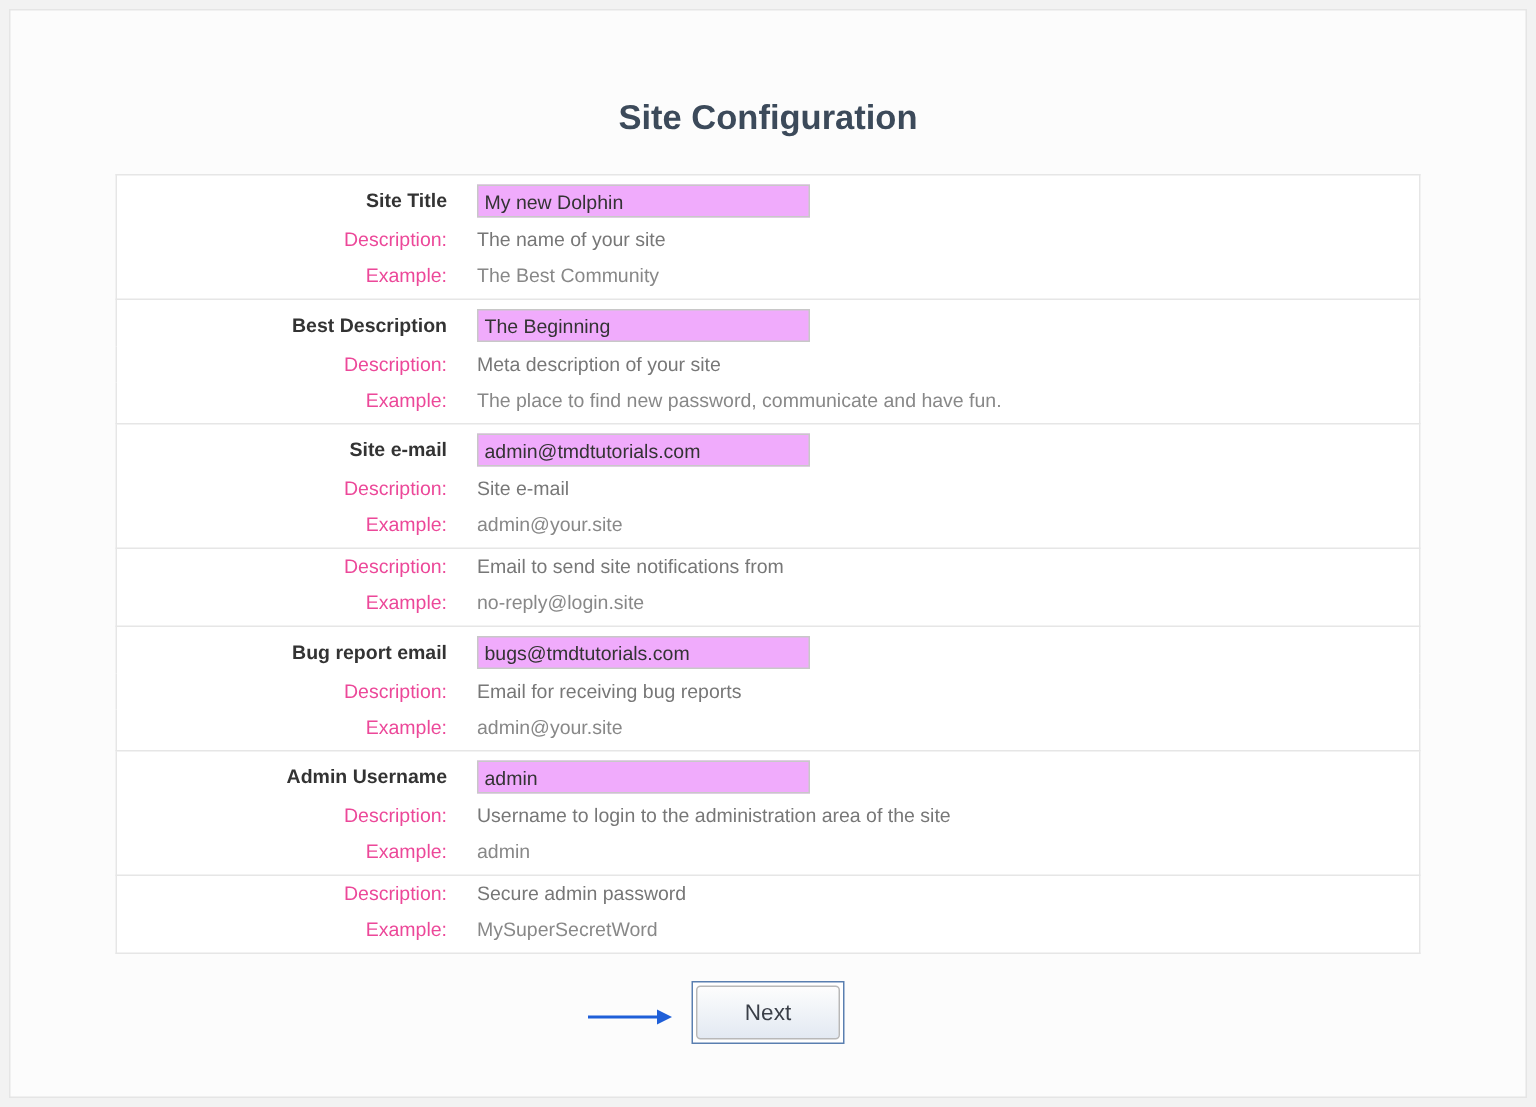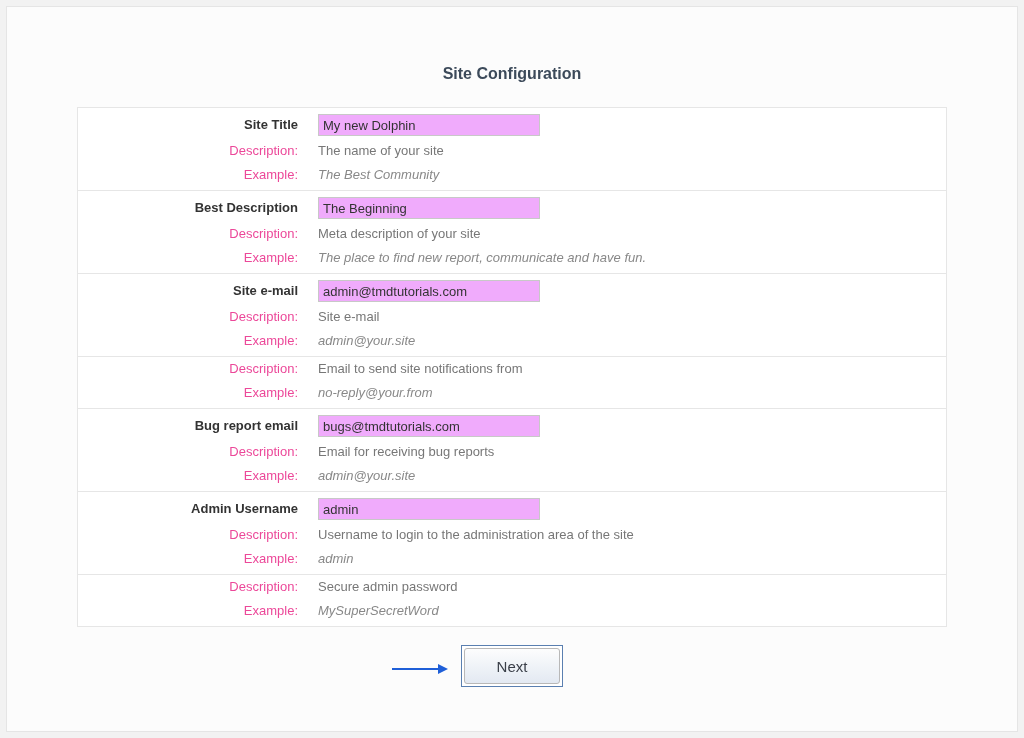--- a/index.html
+++ b/index.html
@@ -24,21 +24,21 @@
     width: 100%;
     height: 100%;
     background: #fcfcfc;
     border: 1px solid #e5e5e5;
     padding: 58px 70px 20px 70px;
     position: relative;
   }
   h1.title {
     margin: 0 0 24px 0;
     text-align: center;
-    font-size: 16px;
+    font-size: 23px;
     font-weight: bold;
     color: #3c4a5a;
   }
   table.form {
     width: 100%;
     border-collapse: collapse;
     background: #ffffff;
   }
   table.form tbody.group {
     border: 1px solid #e6e6e6;
@@ -64,21 +64,20 @@
   }
   .lbl-sub {
     color: #ec4899;
   }
   .desc {
     color: #777;
     margin-top: 36px;
   }
   .example {
     color: #888;
-    font-style: italic;
   }
   input[type="text"] {
     width: 212px;
     height: 18px;
     padding: 1px 4px;
     border: 1px solid #c8c8c8;
     font-family: Arial, Helvetica, sans-serif;
     font-size: 13px;
     color: #333;
     background: #f0abfc;
@@ -146,21 +145,21 @@
         <tr class="first">
           <td class="labelcol"><span class="lbl-main">Best Description</span></td>
           <td><input type="text" value="The Beginning" style=""></td>
         </tr>
         <tr>
           <td class="labelcol"><span class="lbl-sub">Description:</span></td>
           <td><span class="desc">Meta description of your site</span></td>
         </tr>
         <tr class="last">
           <td class="labelcol"><span class="lbl-sub">Example:</span></td>
-          <td><span class="example">The place to find new report, communicate and have fun.</span></td>
+          <td><span class="example">The place to find new password, communicate and have fun.</span></td>
         </tr>
       </tbody>
 
       <tbody class="group">
         <tr class="first">
           <td class="labelcol"><span class="lbl-main">Site e-mail</span></td>
           <td><input type="text" value="admin@tmdtutorials.com" style=""></td>
         </tr>
         <tr>
           <td class="labelcol"><span class="lbl-sub">Description:</span></td>
@@ -172,21 +171,21 @@
         </tr>
       </tbody>
 
       <tbody class="group">
         <tr>
           <td class="labelcol"><span class="lbl-sub">Description:</span></td>
           <td><span class="desc">Email to send site notifications from</span></td>
         </tr>
         <tr class="last">
           <td class="labelcol"><span class="lbl-sub">Example:</span></td>
-          <td><span class="example">no-reply@your.from</span></td>
+          <td><span class="example">no-reply@login.site</span></td>
         </tr>
       </tbody>
 
       <tbody class="group">
         <tr class="first">
           <td class="labelcol"><span class="lbl-main">Bug report email</span></td>
           <td><input type="text" value="bugs@tmdtutorials.com" style=""></td>
         </tr>
         <tr>
           <td class="labelcol"><span class="lbl-sub">Description:</span></td>

